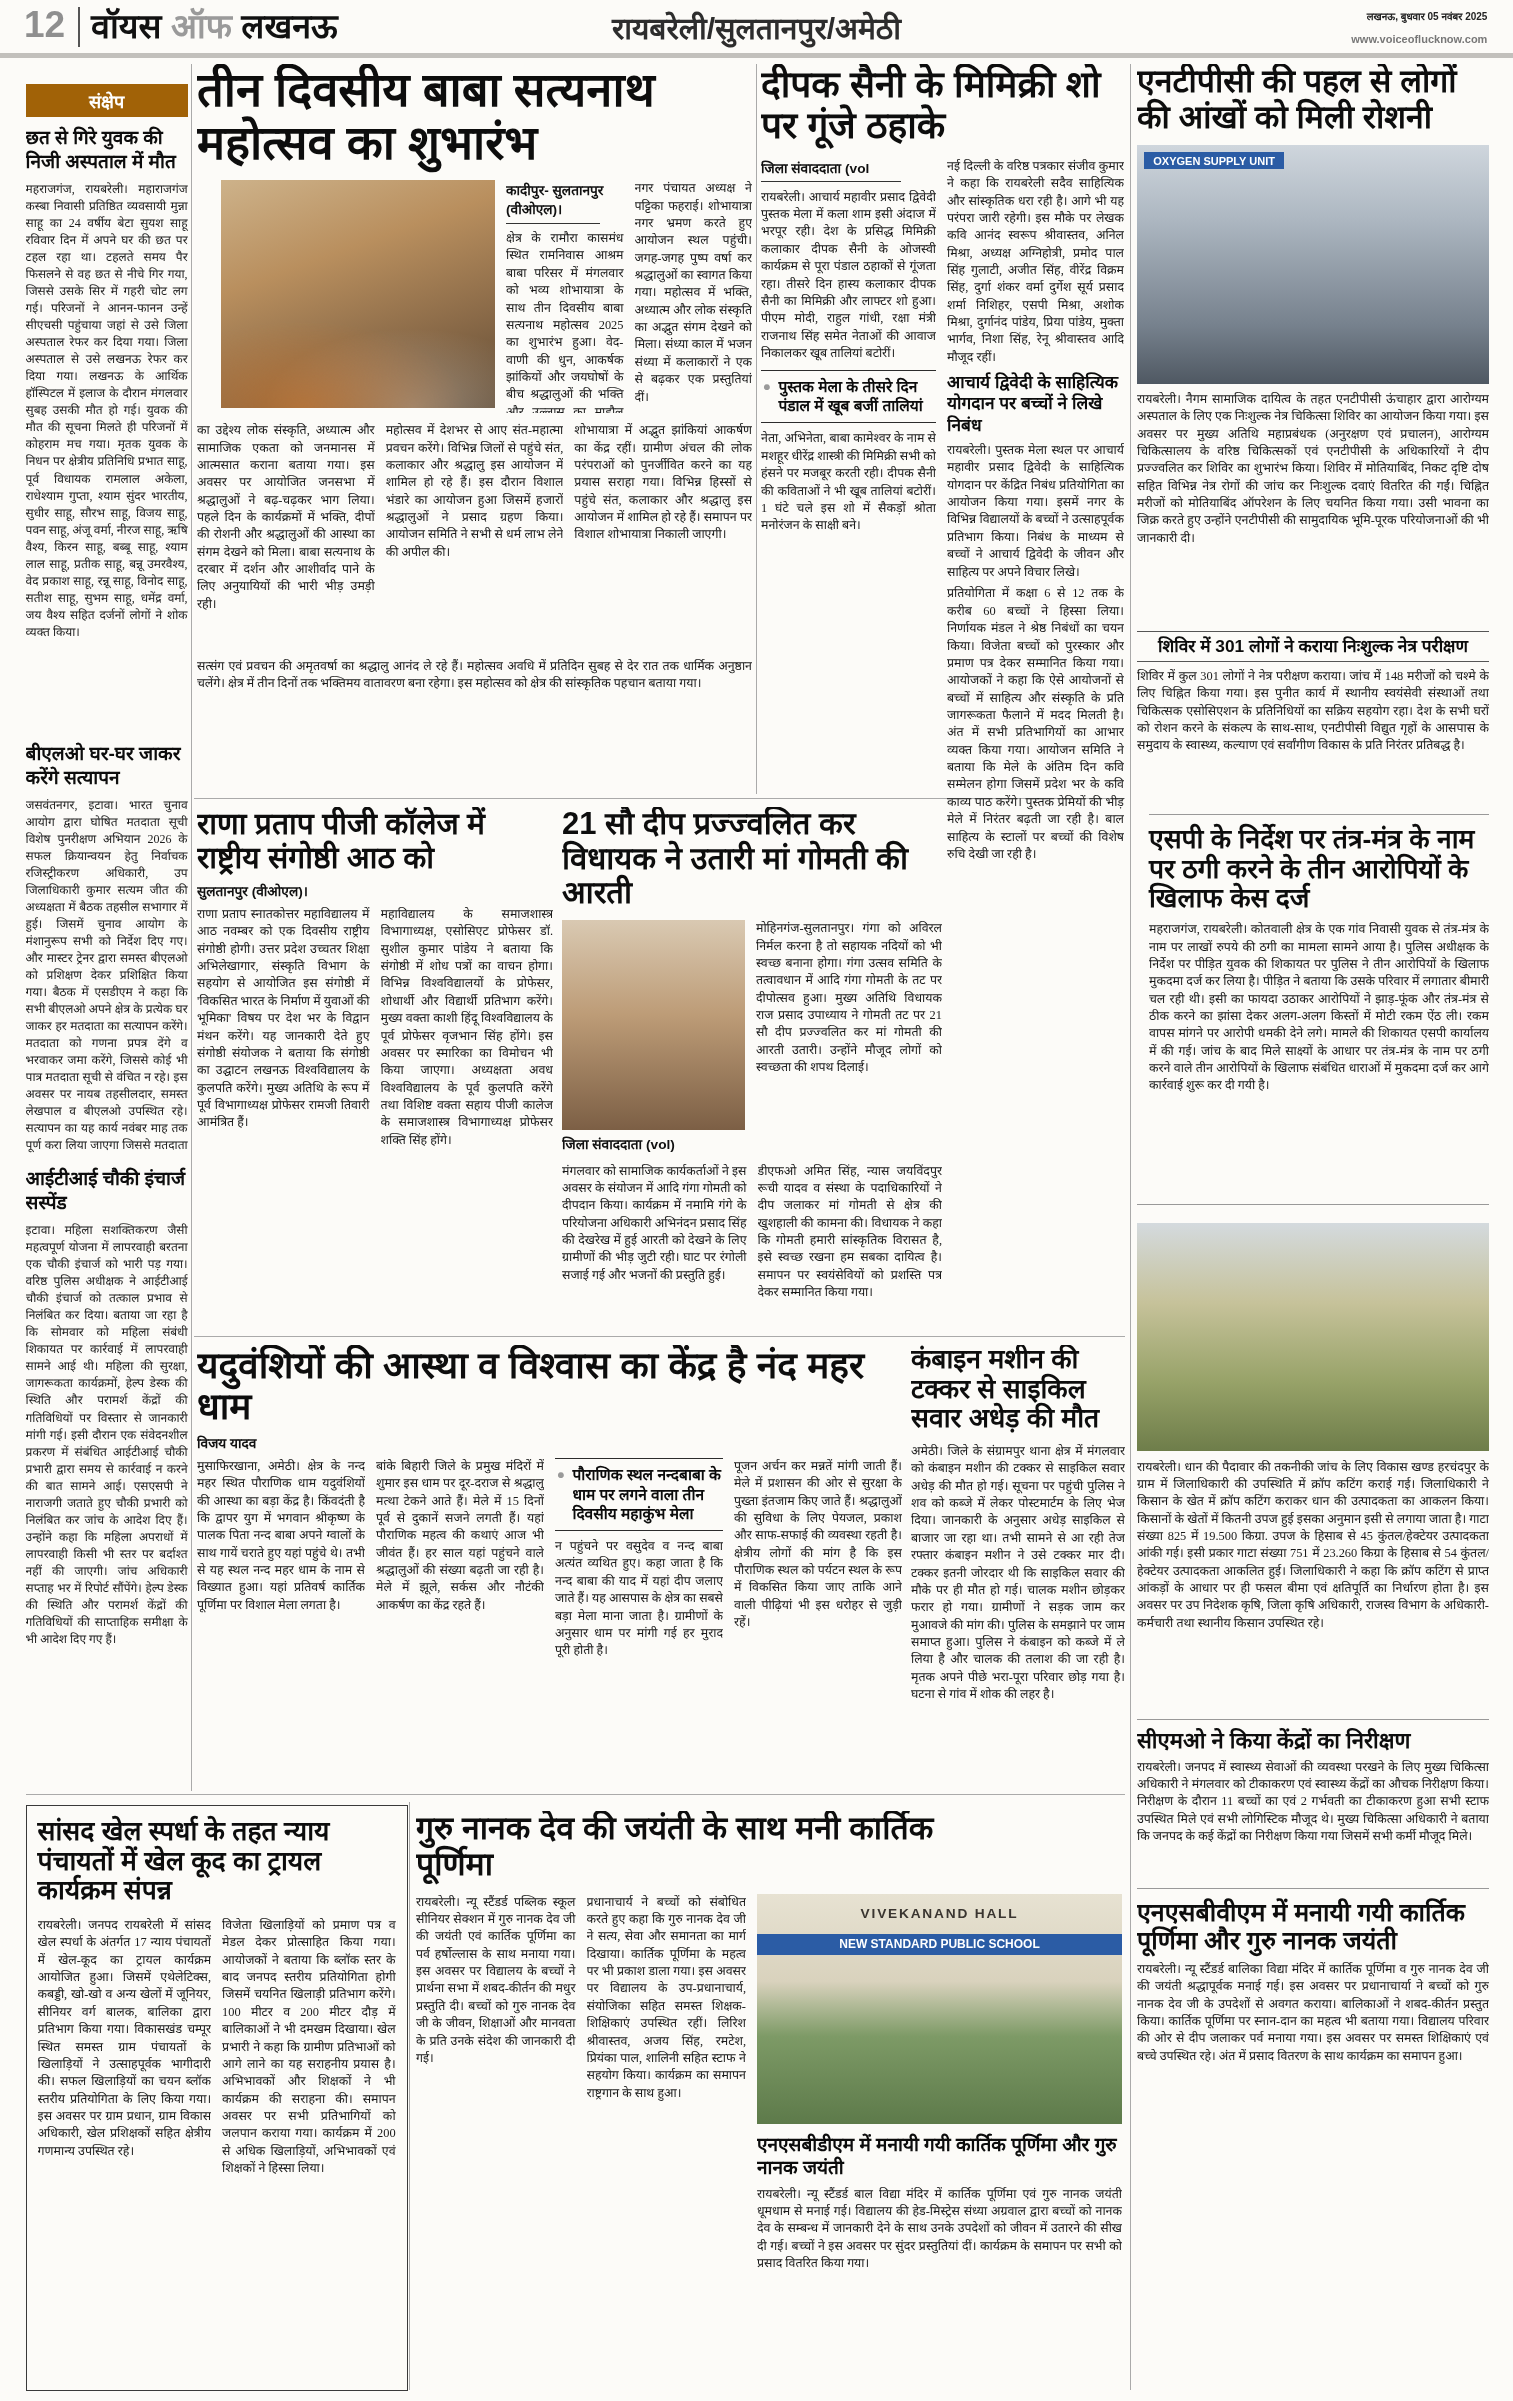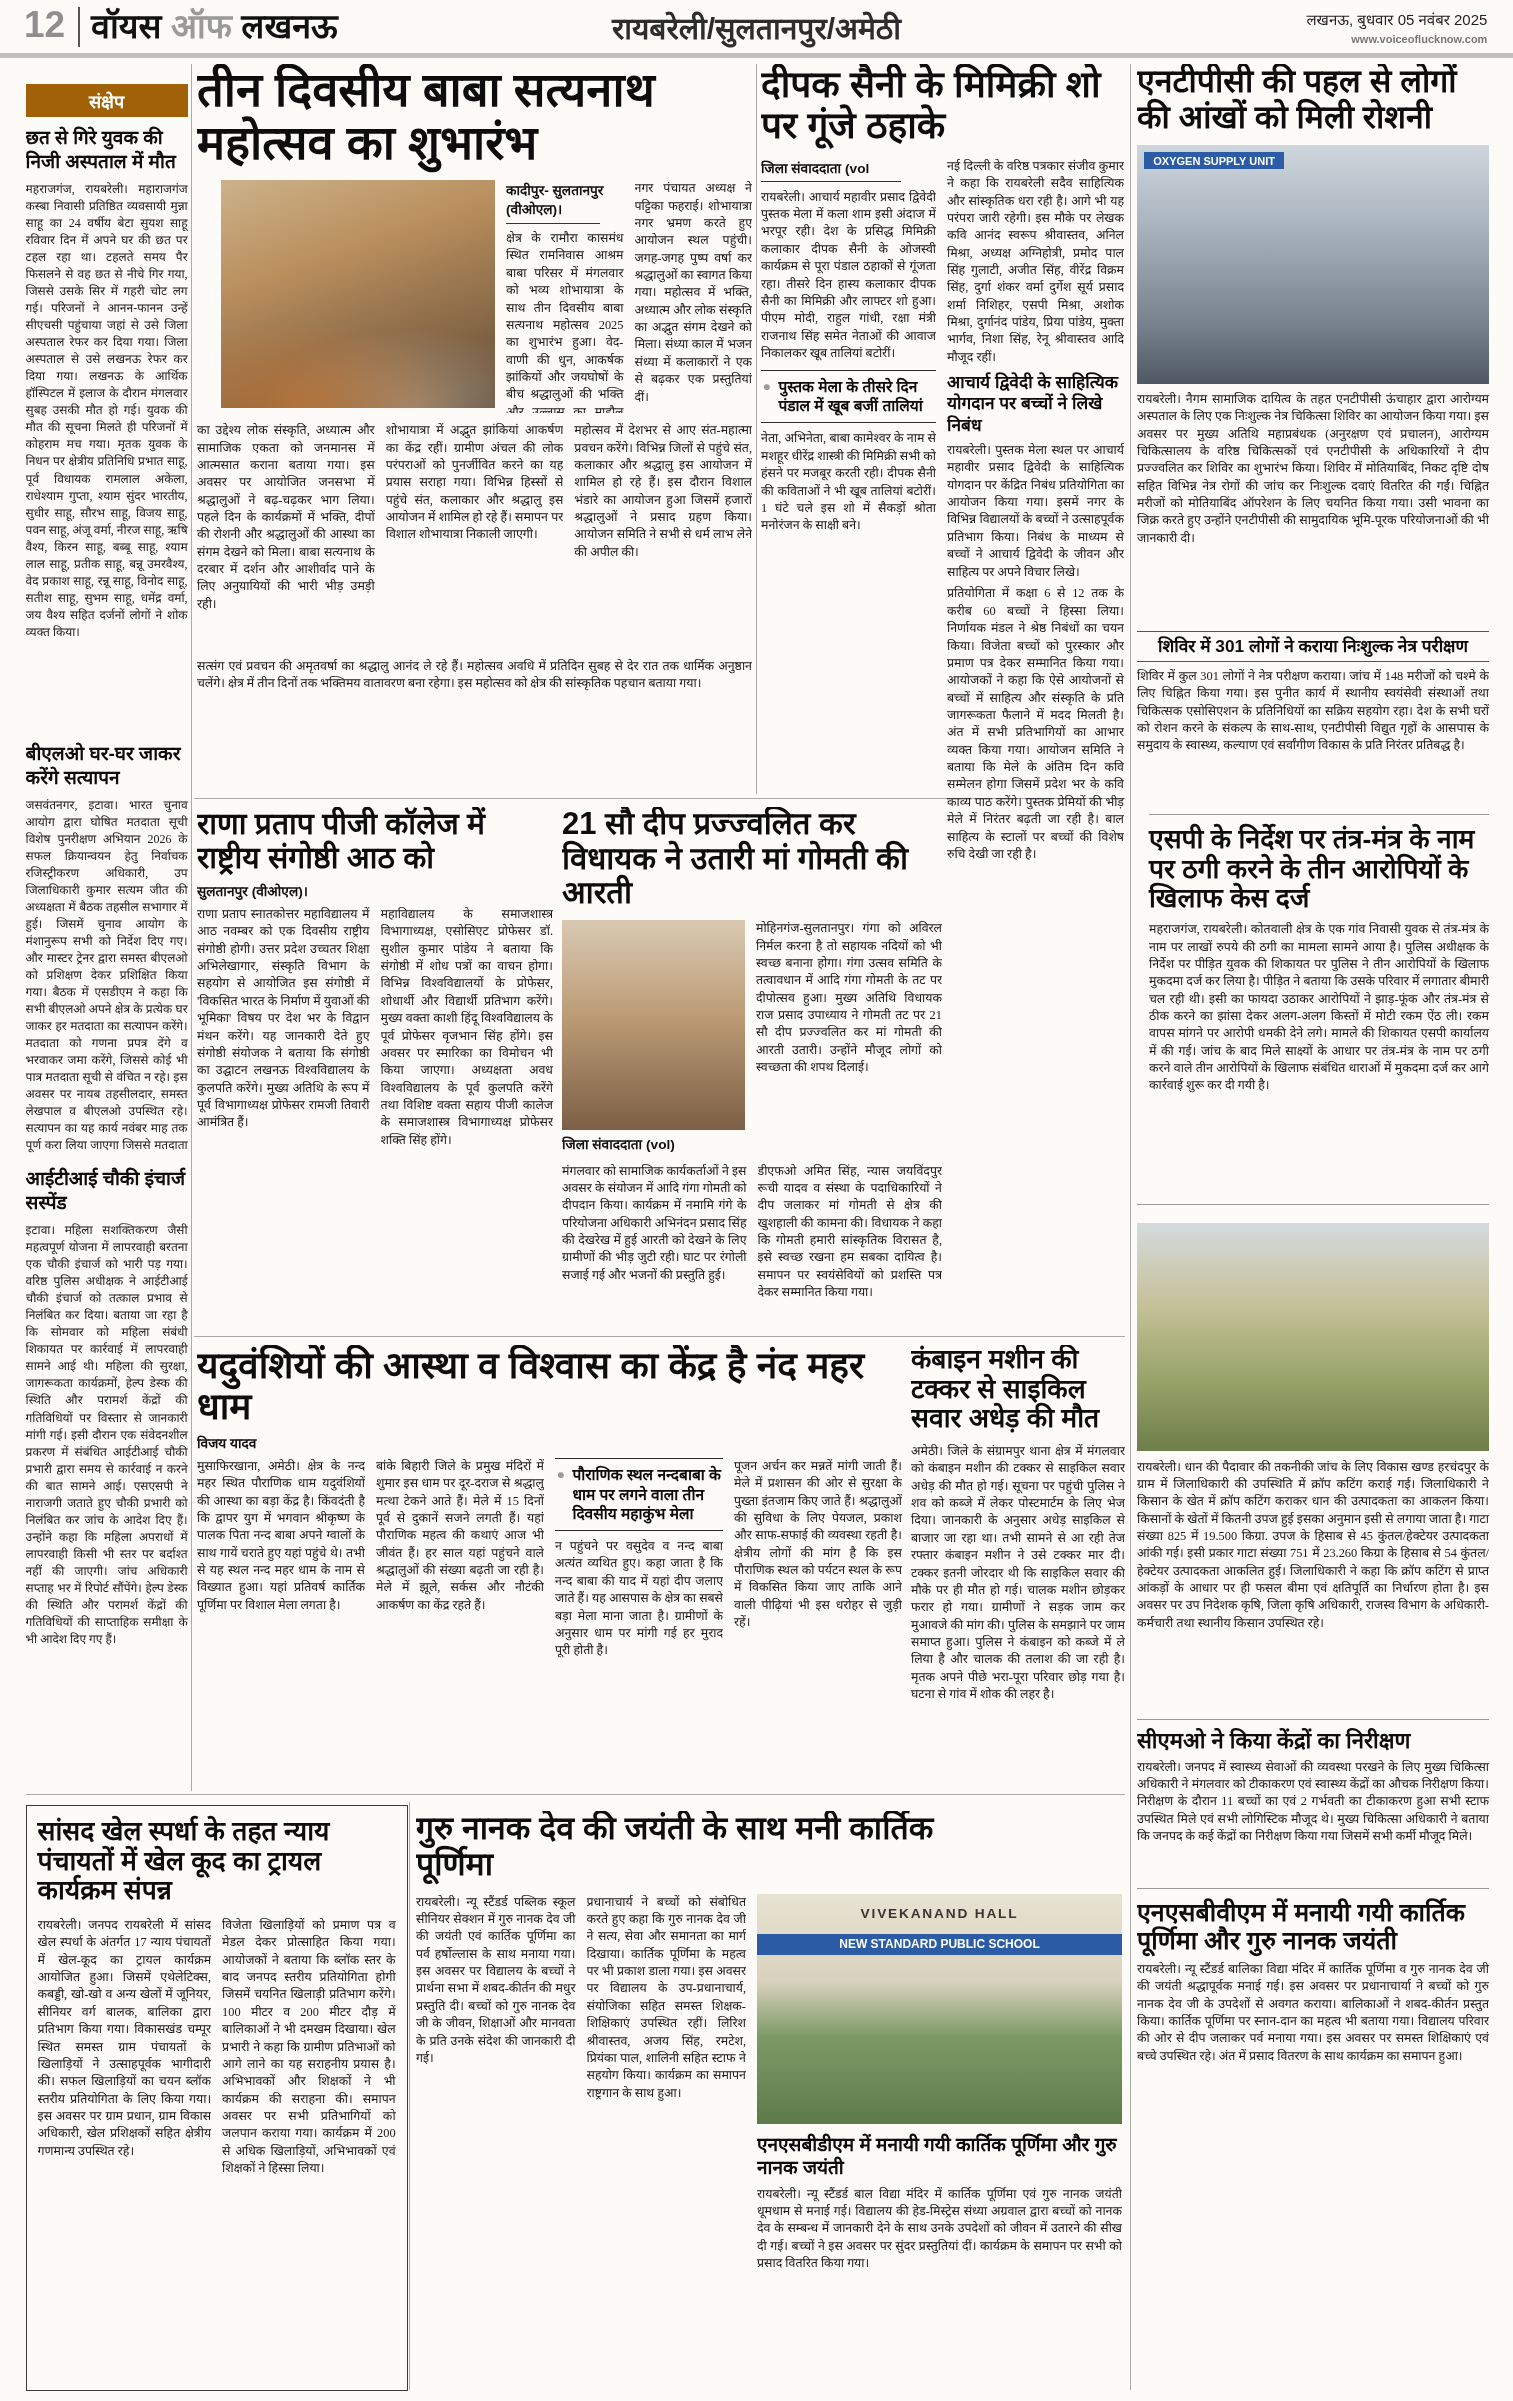--- a/index.html
+++ b/index.html
@@ -9,21 +9,21 @@
   
   #masthead{left:0;top:0;width:1513px;height:53px;}
   .pageno{position:absolute;left:24px;top:5.5px;font-family:"Liberation Sans","DejaVu Sans",sans-serif;
           font-weight:bold;font-size:37px;color:#8f8f8f;line-height:1;}
   .mast-div{position:absolute;left:78px;top:7.3px;width:1.8px;height:40px;background:#555;}
   .paper{position:absolute;left:91px;top:5.5px;font-family:"Liberation Sans","DejaVu Sans",sans-serif;
          font-weight:bold;font-size:34px;line-height:1.2;color:#111;white-space:nowrap;}
   .paper .mid{color:#9a9a9a;}
   .edition{position:absolute;left:0;right:0;top:7.3px;text-align:center;font-family:"Liberation Sans","DejaVu Sans",sans-serif;
            font-weight:bold;font-size:30px;color:#2d2d2d;}
-  .dateline{position:absolute;right:25.6px;top:9px;font-size:15px;font-weight:normal;color:#222;
+  .dateline{position:absolute;right:25.6px;top:9px;font-size:10px;font-weight:bold;color:#222;
             font-family:"Liberation Sans","DejaVu Sans",sans-serif;}
   .website{position:absolute;right:25.6px;top:33px;font-size:11px;color:#777;
            font-family:"Liberation Sans","DejaVu Sans",sans-serif;font-weight:bold;}
   .toprule{position:absolute;left:0;top:53px;width:1513px;height:4.6px;background:#c2c0bc;}
   
   .vsep{position:absolute;width:0.9px;background:#aaa;}
   .hsep{position:absolute;height:0.9px;background:#aaa;}
   
   .hl{font-family:"Liberation Sans","DejaVu Sans",sans-serif;font-weight:bold;color:#0d0d0d;line-height:1.12;}
   .byline{font-family:"Liberation Sans","DejaVu Sans",sans-serif;font-weight:bold;font-size:13.7px;color:#111;}
@@ -105,22 +105,22 @@
       <div class="photo ph-main" style="width:274px;height:228px;flex:none;"></div>
       <div class="col">
         <div class="byline">कादीपुर- सुलतानपुर (वीओएल)।</div>
         <div class="byrule"></div>
         <div class="body clip" style="height:190px;">क्षेत्र के रामौरा कासमंध स्थित रामनिवास आश्रम बाबा परिसर में मंगलवार को भव्य शोभायात्रा के साथ तीन दिवसीय बाबा सत्यनाथ महोत्सव 2025 का शुभारंभ हुआ। वेद-वाणी की धुन, आकर्षक झांकियों और जयघोषों के बीच श्रद्धालुओं की भक्ति और उल्लास का माहौल देखने को मिला।</div>
       </div>
       <div class="col body clip">नगर पंचायत अध्यक्ष ने पट्टिका फहराई। शोभायात्रा नगर भ्रमण करते हुए आयोजन स्थल पहुंची। जगह-जगह पुष्प वर्षा कर श्रद्धालुओं का स्वागत किया गया। महोत्सव में भक्ति, अध्यात्म और लोक संस्कृति का अद्भुत संगम देखने को मिला। संध्या काल में भजन संध्या में कलाकारों ने एक से बढ़कर एक प्रस्तुतियां दीं।</div>
     </div>
     <div class="flexrow" style="margin-top:9px;height:228px;">
       <div class="col body clip">का उद्देश्य लोक संस्कृति, अध्यात्म और सामाजिक एकता को जनमानस में आत्मसात कराना बताया गया। इस अवसर पर आयोजित जनसभा में श्रद्धालुओं ने बढ़-चढ़कर भाग लिया। पहले दिन के कार्यक्रमों में भक्ति, दीपों की रोशनी और श्रद्धालुओं की आस्था का संगम देखने को मिला। बाबा सत्यनाथ के दरबार में दर्शन और आशीर्वाद पाने के लिए अनुयायियों की भारी भीड़ उमड़ी रही।</div>
+      <div class="col body clip">महोत्सव में देशभर से आए संत-महात्मा प्रवचन करेंगे। विभिन्न जिलों से पहुंचे संत, कलाकार और श्रद्धालु इस आयोजन में शामिल हो रहे हैं। इस दौरान विशाल भंडारे का आयोजन हुआ जिसमें हजारों श्रद्धालुओं ने प्रसाद ग्रहण किया। आयोजन समिति ने सभी से धर्म लाभ लेने की अपील की।</div>
       <div class="col body clip">शोभायात्रा में अद्भुत झांकियां आकर्षण का केंद्र रहीं। ग्रामीण अंचल की लोक परंपराओं को पुनर्जीवित करने का यह प्रयास सराहा गया। विभिन्न हिस्सों से पहुंचे संत, कलाकार और श्रद्धालु इस आयोजन में शामिल हो रहे हैं। समापन पर विशाल शोभायात्रा निकाली जाएगी।</div>
-      <div class="col body clip">महोत्सव में देशभर से आए संत-महात्मा प्रवचन करेंगे। विभिन्न जिलों से पहुंचे संत, कलाकार और श्रद्धालु इस आयोजन में शामिल हो रहे हैं। इस दौरान विशाल भंडारे का आयोजन हुआ जिसमें हजारों श्रद्धालुओं ने प्रसाद ग्रहण किया। आयोजन समिति ने सभी से धर्म लाभ लेने की अपील की।</div>
     </div>
     <div class="body clip" style="margin-top:7.3px;height:119px;">सत्संग एवं प्रवचन की अमृतवर्षा का श्रद्धालु आनंद ले रहे हैं। महोत्सव अवधि में प्रतिदिन सुबह से देर रात तक धार्मिक अनुष्ठान चलेंगे। क्षेत्र में तीन दिनों तक भक्तिमय वातावरण बना रहेगा। इस महोत्सव को क्षेत्र की सांस्कृतिक पहचान बताया गया।</div>
   </div>
 
   <div class="abs clip" style="left:761px;top:64px;width:363px;height:1271px;">
     <div class="hl" style="font-size:37px;">दीपक सैनी के मिमिक्री शो पर गूंजे ठहाके</div>
     <div class="flexrow" style="margin-top:11px;">
       <div class="col clip" style="max-width:175px;height:621px;">
         <div class="byline">जिला संवाददाता (vol</div>
         <div class="byrule"></div>

